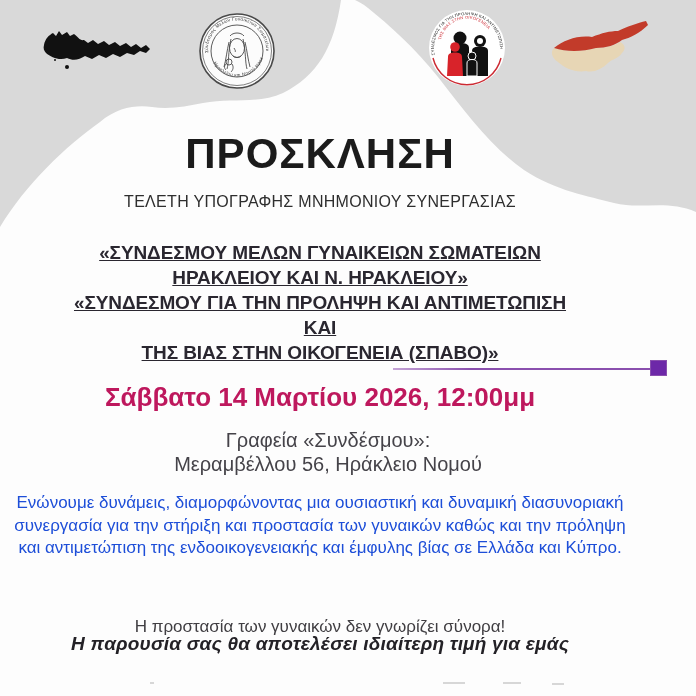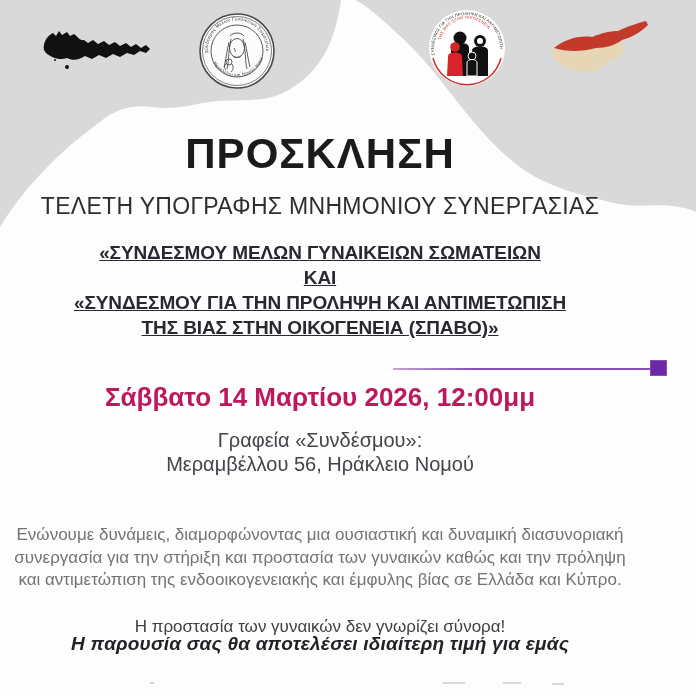--- a/index.html
+++ b/index.html
@@ -11,29 +11,29 @@
   }
   .header-bg{position:absolute;top:0;left:0;width:696px;height:245px;}
   .logo{position:absolute;}
   .logo-crete{left:43px;top:27px;width:110px;height:46px;}
   .logo-heraklion{left:198px;top:12px;width:78px;height:78px;}
   .logo-spavo{left:427px;top:8px;width:80px;height:80px;}
   .logo-cyprus{left:550px;top:20px;width:100px;height:64px;}
 
   .txt{position:absolute;left:0;width:640px;text-align:center;}
   .title{top:130px;font-size:42px;font-weight:bold;letter-spacing:1px;color:#1b1b1b;}
-  .subtitle{top:193px;font-size:23px;font-weight:400;color:#2e2e2e;letter-spacing:.3px;}
+  .subtitle{top:193px;font-size:16px;font-weight:400;color:#2e2e2e;letter-spacing:.3px;}
   .parties{top:240px;font-size:19px;font-weight:bold;line-height:25px;color:#2a2730;letter-spacing:-.1px;text-decoration:underline;}
   .divider-line{position:absolute;left:393px;top:368px;width:262px;height:2px;
     background:linear-gradient(to right,#c4a3d6,#8a4fae 30%,#8a4fae);}
   .divider-square{position:absolute;left:650px;top:360px;width:17px;height:16px;
     background:#6d28a8;border:1px solid #8a4fae;box-sizing:border-box;}
   .datetime{top:382px;font-size:26px;font-weight:bold;color:#be185d;}
-  .venue{top:428px;font-size:20px;font-weight:400;line-height:24px;color:#454349;}
-  .paragraph{top:492px;font-size:17px;line-height:22.5px;color:#737373;margin-top:32px;}
+  .venue{top:428px;font-size:20px;font-weight:400;line-height:24px;color:#454349;padding-left:8px;}
+  .paragraph{top:492px;font-size:17px;line-height:22.5px;color:#1d4ed8;}
   .paragraph .inner{display:inline-block;width:620px;}
   .tagline{top:578px;font-size:17px;color:#403e42;margin-top:39px;}
   .closing{top:633px;font-size:19px;font-weight:bold;color:#232126;letter-spacing:.2px;font-style:italic;}
 
   .remnant{position:absolute;height:2px;background:#c9c9c9;opacity:.75;}
   .r1{left:150px;top:682px;width:4px;}
   .r2{left:443px;top:682px;width:22px;}
   .r3{left:503px;top:682px;width:18px;}
   .r4{left:552px;top:683px;width:12px;}
 </style>
@@ -113,22 +113,23 @@
   <svg class="logo logo-cyprus" viewBox="0 0 100 64" aria-hidden="true">
     <path d="M4,28 C16,32 32,32 46,28 C54,28 64,26 70,22 C74,24 77,28 72,33 C68,39 62,39 58,43 C52,49 44,53 36,51 C26,53 14,48 8,42 C2,38 0,32 4,28 Z" fill="#e7d6b5"></path>
     <path d="M4,28 C14,20 28,15 42,17 C52,13 60,11 68,11 C76,7 88,3 96,1 L98,5 C90,13 80,18 72,20 C66,25 56,28 46,28 C32,32 16,32 4,28 Z" fill="#c23b2a"></path>
   </svg>
 
   <div class="txt title">ΠΡΟΣΚΛΗΣΗ</div>
   <div class="txt subtitle">ΤΕΛΕΤΗ ΥΠΟΓΡΑΦΗΣ ΜΝΗΜΟΝΙΟΥ ΣΥΝΕΡΓΑΣΙΑΣ</div>
 
   <div class="txt parties">
     <div>«ΣΥΝΔΕΣΜΟΥ ΜΕΛΩΝ ΓΥΝΑΙΚΕΙΩΝ ΣΩΜΑΤΕΙΩΝ</div>
+    <div>ΗΡΑΚΛΕΙΟΥ ΚΑΙ Ν. ΗΡΑΚΛΕΙΟΥ»</div>
+    <div>«ΣΥΝΔΕΣΜΟΥ ΓΙΑ ΤΗΝ ΠΡΟΛΗΨΗ ΚΑΙ ΑΝΤΙΜΕΤΩΠΙΣΗ</div>
     <div>ΚΑΙ</div>
-    <div>«ΣΥΝΔΕΣΜΟΥ ΓΙΑ ΤΗΝ ΠΡΟΛΗΨΗ ΚΑΙ ΑΝΤΙΜΕΤΩΠΙΣΗ</div>
     <div>ΤΗΣ ΒΙΑΣ ΣΤΗΝ ΟΙΚΟΓΕΝΕΙΑ (ΣΠΑΒΟ)»</div>
   </div>
 
   <div class="divider-line"></div>
   <div class="divider-square"></div>
 
   <div class="txt datetime">Σάββατο 14 Μαρτίου 2026, 12:00μμ</div>
 
   <div class="txt venue">
     <div>Γραφεία «Συνδέσμου»:</div>

